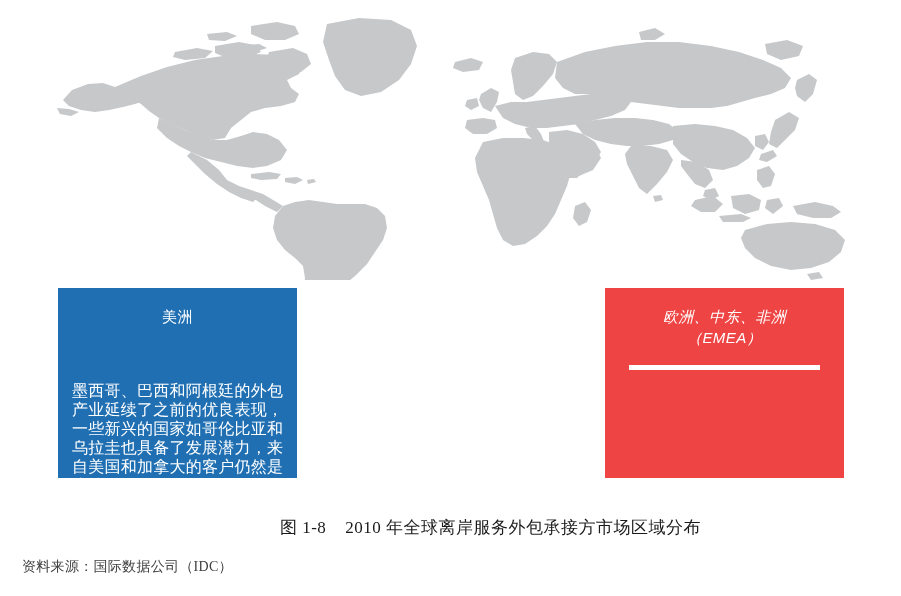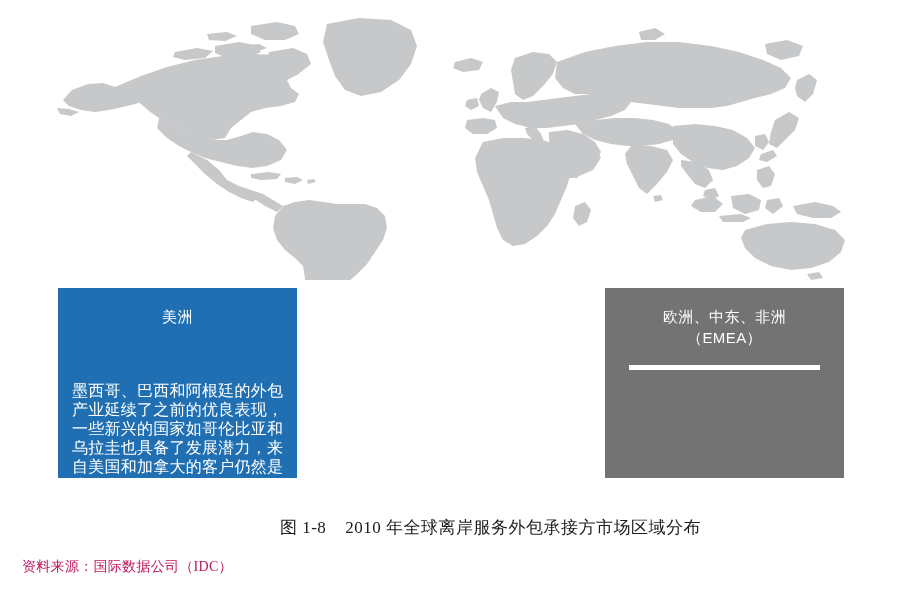--- a/index.html
+++ b/index.html
@@ -94,21 +94,21 @@
     letter-spacing: 0.5px;
     white-space: pre;
     margin-left: 40px;
   }
   #figure-source {
     position: absolute;
     left: 22px;
     top: 558px;
     font-family: "Liberation Serif", serif;
     font-size: 14px;
-    color: #be185d;
+    color: #404040;
     letter-spacing: 0.3px;
   }
 </style>
 </head>
 <body>
 
 <div id="figure-root">
 
   <div id="world-map">
     <svg viewBox="0 0 800 272" xmlns="http://www.w3.org/2000/svg">
@@ -195,21 +195,21 @@
   </div>
 
   <div id="region-cards">
 
     <div class="region-card" style="background:#1f6fb2;">
       <div class="region-card-title">美洲</div>
       <div class="region-card-divider"></div>
       <div class="region-card-body">墨西哥、巴西和阿根廷的外包产业延续了之前的优良表现，一些新兴的国家如哥伦比亚和乌拉圭也具备了发展潜力，来自美国和加拿大的客户仍然是该地区的首要目标</div>
     </div>
 
-    <div class="region-card" style="background:#737373;">
+    <div class="region-card" style="background:#ef4444;font-style:italic;">
       <div class="region-card-title">欧洲、中东、非洲
 （EMEA）</div>
       <div class="region-card-divider"></div>
     </div>
 
 
   </div>
 
   <div id="figure-caption">图 1-8    2010 年全球离岸服务外包承接方市场区域分布</div>
   <div id="figure-source">资料来源：国际数据公司（IDC）</div>

